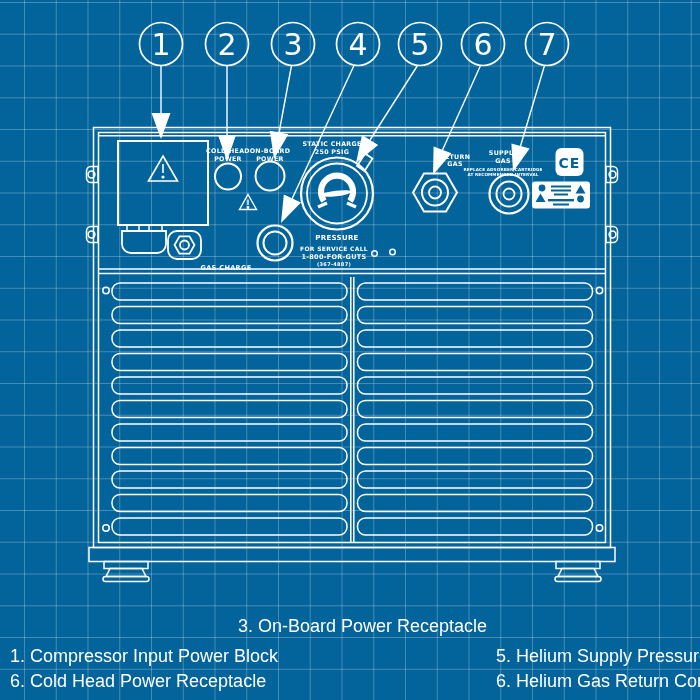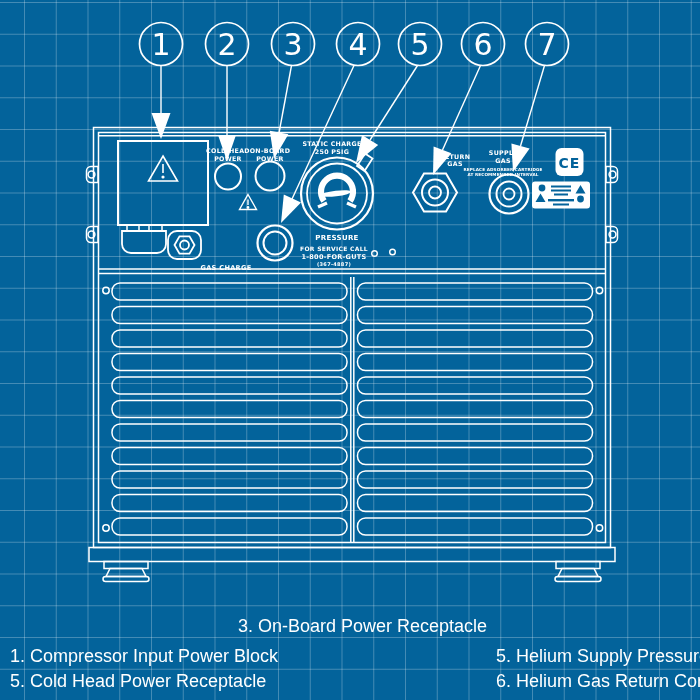--- a/index.html
+++ b/index.html
@@ -239,20 +239,20 @@
     <text x="420" y="54.5" class="callout-num">5</text>
     <circle cx="483" cy="44" r="21.5" stroke="#ffffff" fill="none" stroke-width="1.7"></circle>
     <text x="483" y="54.5" class="callout-num">6</text>
     <circle cx="547" cy="44" r="21.5" stroke="#ffffff" fill="none" stroke-width="1.7"></circle>
     <text x="547" y="54.5" class="callout-num">7</text>
   </g>
 </svg>
 
   <div>
     <div class="legend-item" style="left:10px;top:646px;">1. Compressor Input Power Block</div>
-    <div class="legend-item" style="left:10px;top:671px;">5. Cold Head Power Receptacle</div>
+    <div class="legend-item" style="left:10px;top:671px;">6. Cold Head Power Receptacle</div>
     <div class="legend-item" style="left:238px;top:616px;">3. On-Board Power Receptacle</div>
     <div class="legend-item" style="left:238px;top:704px;">4. Helium Gas Fitting and Charge Valve</div>
     <div class="legend-item" style="left:496px;top:646px;">5. Helium Supply Pressure Gauge</div>
     <div class="legend-item" style="left:496px;top:671px;">6. Helium Gas Return Connector</div>
   </div>
 
 </div>
 
 </body></html>

